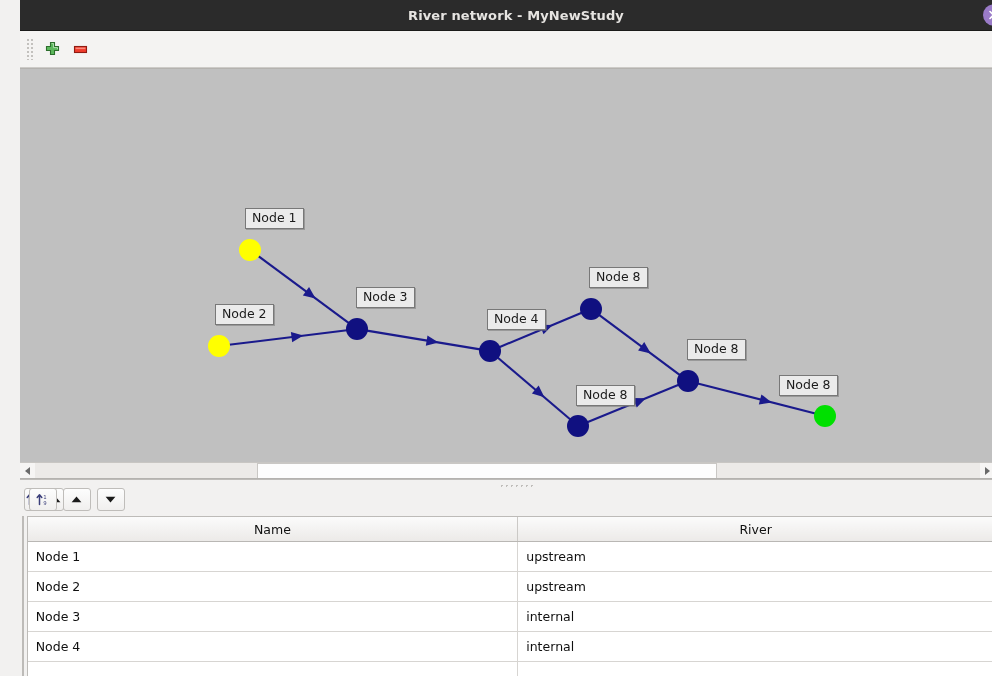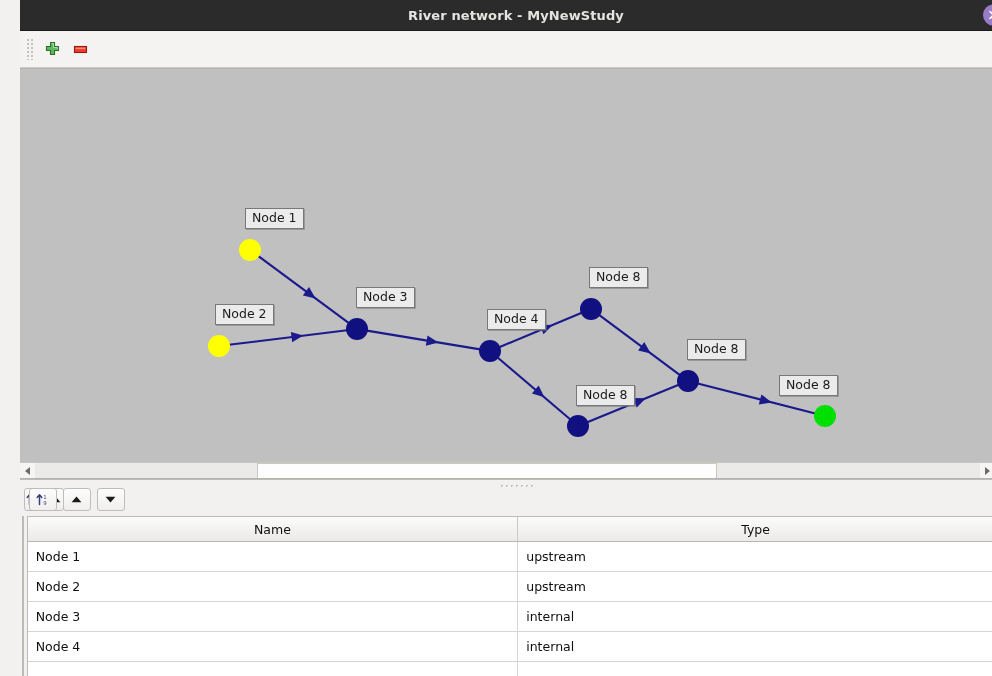--- a/index.html
+++ b/index.html
@@ -434,21 +434,21 @@
 
       <div class="table-box">
         <table class="grid">
           <colgroup>
               <col style="width:133px">
               <col style="width:129px">
             </colgroup>
           <thead>
               <tr id="nodes-head">
                 <th>Name</th>
-                <th style="border-right: none;">Type</th>
+                <th style="border-right: none;">River</th>
               </tr>
             </thead>
           <tbody id="nodes-body">
               <tr>
                 <td>Node 1</td>
                 <td style="border-right: none;">upstream</td>
               </tr>
               <tr>
                 <td>Node 2</td>
                 <td style="border-right: none;">upstream</td>

